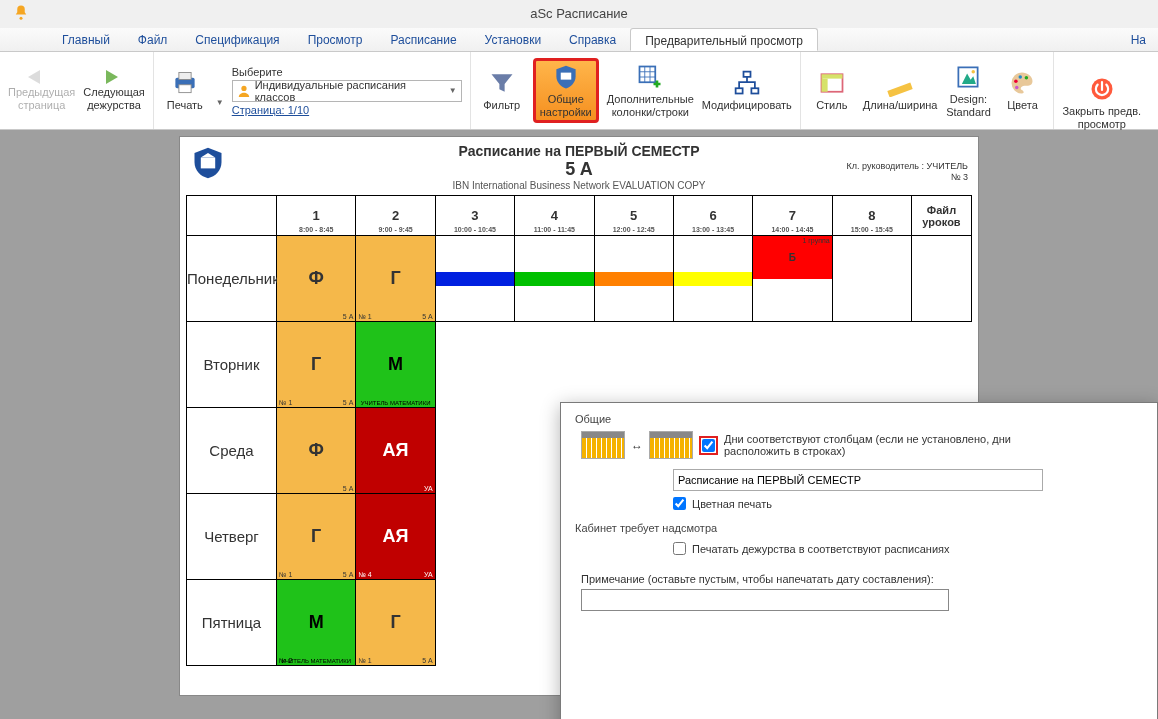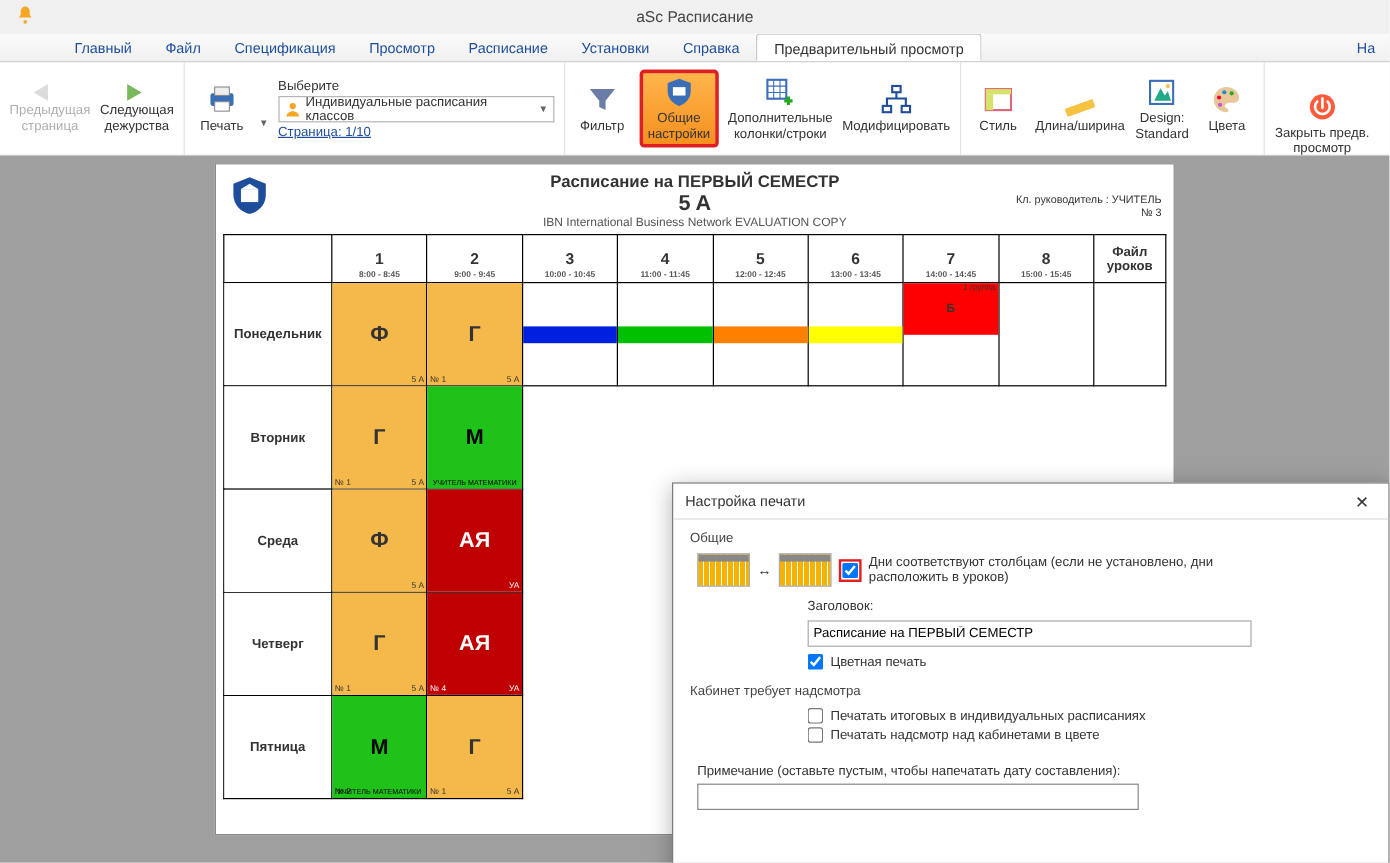--- a/index.html
+++ b/index.html
@@ -38,21 +38,21 @@
   .page-header .big{ font-size:18px; font-weight:bold;}
   .page-header .sub{ font-size:10px; color:#555;}
   .page .meta{ position:absolute; right:10px; top:24px; font-size:9px; text-align:right; line-height:1.2;}
   .logo{ position:absolute; left:10px; top:8px; width:36px;height:36px;}
 
   table.tt { border-collapse:collapse; width:100%; margin-top:4px; table-layout:fixed;}
   table.tt th, table.tt td{ border:1px solid #000; text-align:center; vertical-align:middle; font-size:11px; position:relative;}
   table.tt thead th{ height:40px; font-weight:bold;}
   table.tt thead .pnum{ font-size:13px; display:block;}
   table.tt thead .ptime{ font-size:7px; color:#555; display:block; position:absolute; bottom:2px; width:100%;}
-  table.tt tbody th{ width:90px; font-weight:bold; font-size:11px; background:#fff; height:86px;}
+  table.tt tbody th{ width:90px; font-weight:normal; font-size:15px; background:#fff; height:86px;}
   table.tt td{ height:86px; padding:0;}
   .cell{ width:100%; height:100%; display:flex; align-items:center; justify-content:center; position:relative; font-size:18px; font-weight:bold;}
   .cell .room{ position:absolute; right:2px; bottom:1px; font-size:7px; font-weight:normal;}
   .cell .room-l{ position:absolute; left:2px; bottom:1px; font-size:7px; font-weight:normal;}
   .cell .teach{ position:absolute; left:0; right:0; bottom:1px; font-size:6px; font-weight:normal; text-align:center; line-height:1;}
   .grp{ position:absolute; right:2px; top:1px; font-size:7px; font-weight:normal;}
   .c-phys{ background:#f5b84a;}
   .c-geo{ background:#f5b84a;}
   .c-math{ background:#1fc219; color:#000;}
   .c-lang{ background:#c00000; color:#fff;}
@@ -379,61 +379,50 @@
             </td>
             <td>
               <div class="cell c-geo">Г<span class="room">5 А</span><span class="room-l">№ 1</span></div>
             </td>
           </tr>
         </tbody>
     </table>
   </div>
 
   <div class="dialog">
-    <div class="dlg-title">
-      <span>Настройка печати</span>
-      <span class="dlg-close">✕</span>
-    </div>
     <div class="dlg-body">
       <div class="section-h">Общие</div>
 
       <div class="day-switch">
         <div class="mini-grid gold">
             <div class="top"></div>
           </div>
         <span class="swap">↔</span>
         <div class="mini-grid gold">
             <div class="top"></div>
           </div>
         <span class="red-box-cb">
           <input type="checkbox" checked="" style="">
         </span>
-        <label style="max-width:320px;">Дни соответствуют столбцам (если не установлено, дни расположить в уроков)</label>
-      </div>
-
-      <div class="form-row">
-        <label style="width:auto;margin-left:-98px;padding-left:98px;">Заголовок:</label>
-      </div>
+        <label style="max-width:320px;">Дни соответствуют столбцам (если не установлено, дни расположить в строках)</label>
+      </div>
+
       <div class="form-row">
         <input class="wide-in" value="Расписание на ПЕРВЫЙ СЕМЕСТР" style="">
       </div>
       <div class="form-row">
         <input type="checkbox" checked="" style="">
         <label>Цветная печать</label>
       </div>
 
       <div class="section-h" style="margin-top:12px">Кабинет требует надсмотра</div>
       <div class="group-block">
         <div class="cb-line">
             <input type="checkbox" style="">
-            <label>Печатать итоговых в индивидуальных расписаниях</label>
-          </div>
-        <div class="cb-line">
-            <input type="checkbox" style="">
-            <label>Печатать надсмотр над кабинетами в цвете</label>
+            <label>Печатать дежурства в соответствуют расписаниях</label>
           </div>
       </div>
 
       <div style="margin:18px 0 4px 6px;">Примечание (оставьте пустым, чтобы напечатать дату составления):</div>
       <input class="note-in" style="">
     </div>
 
   </div>
 </div>
 

